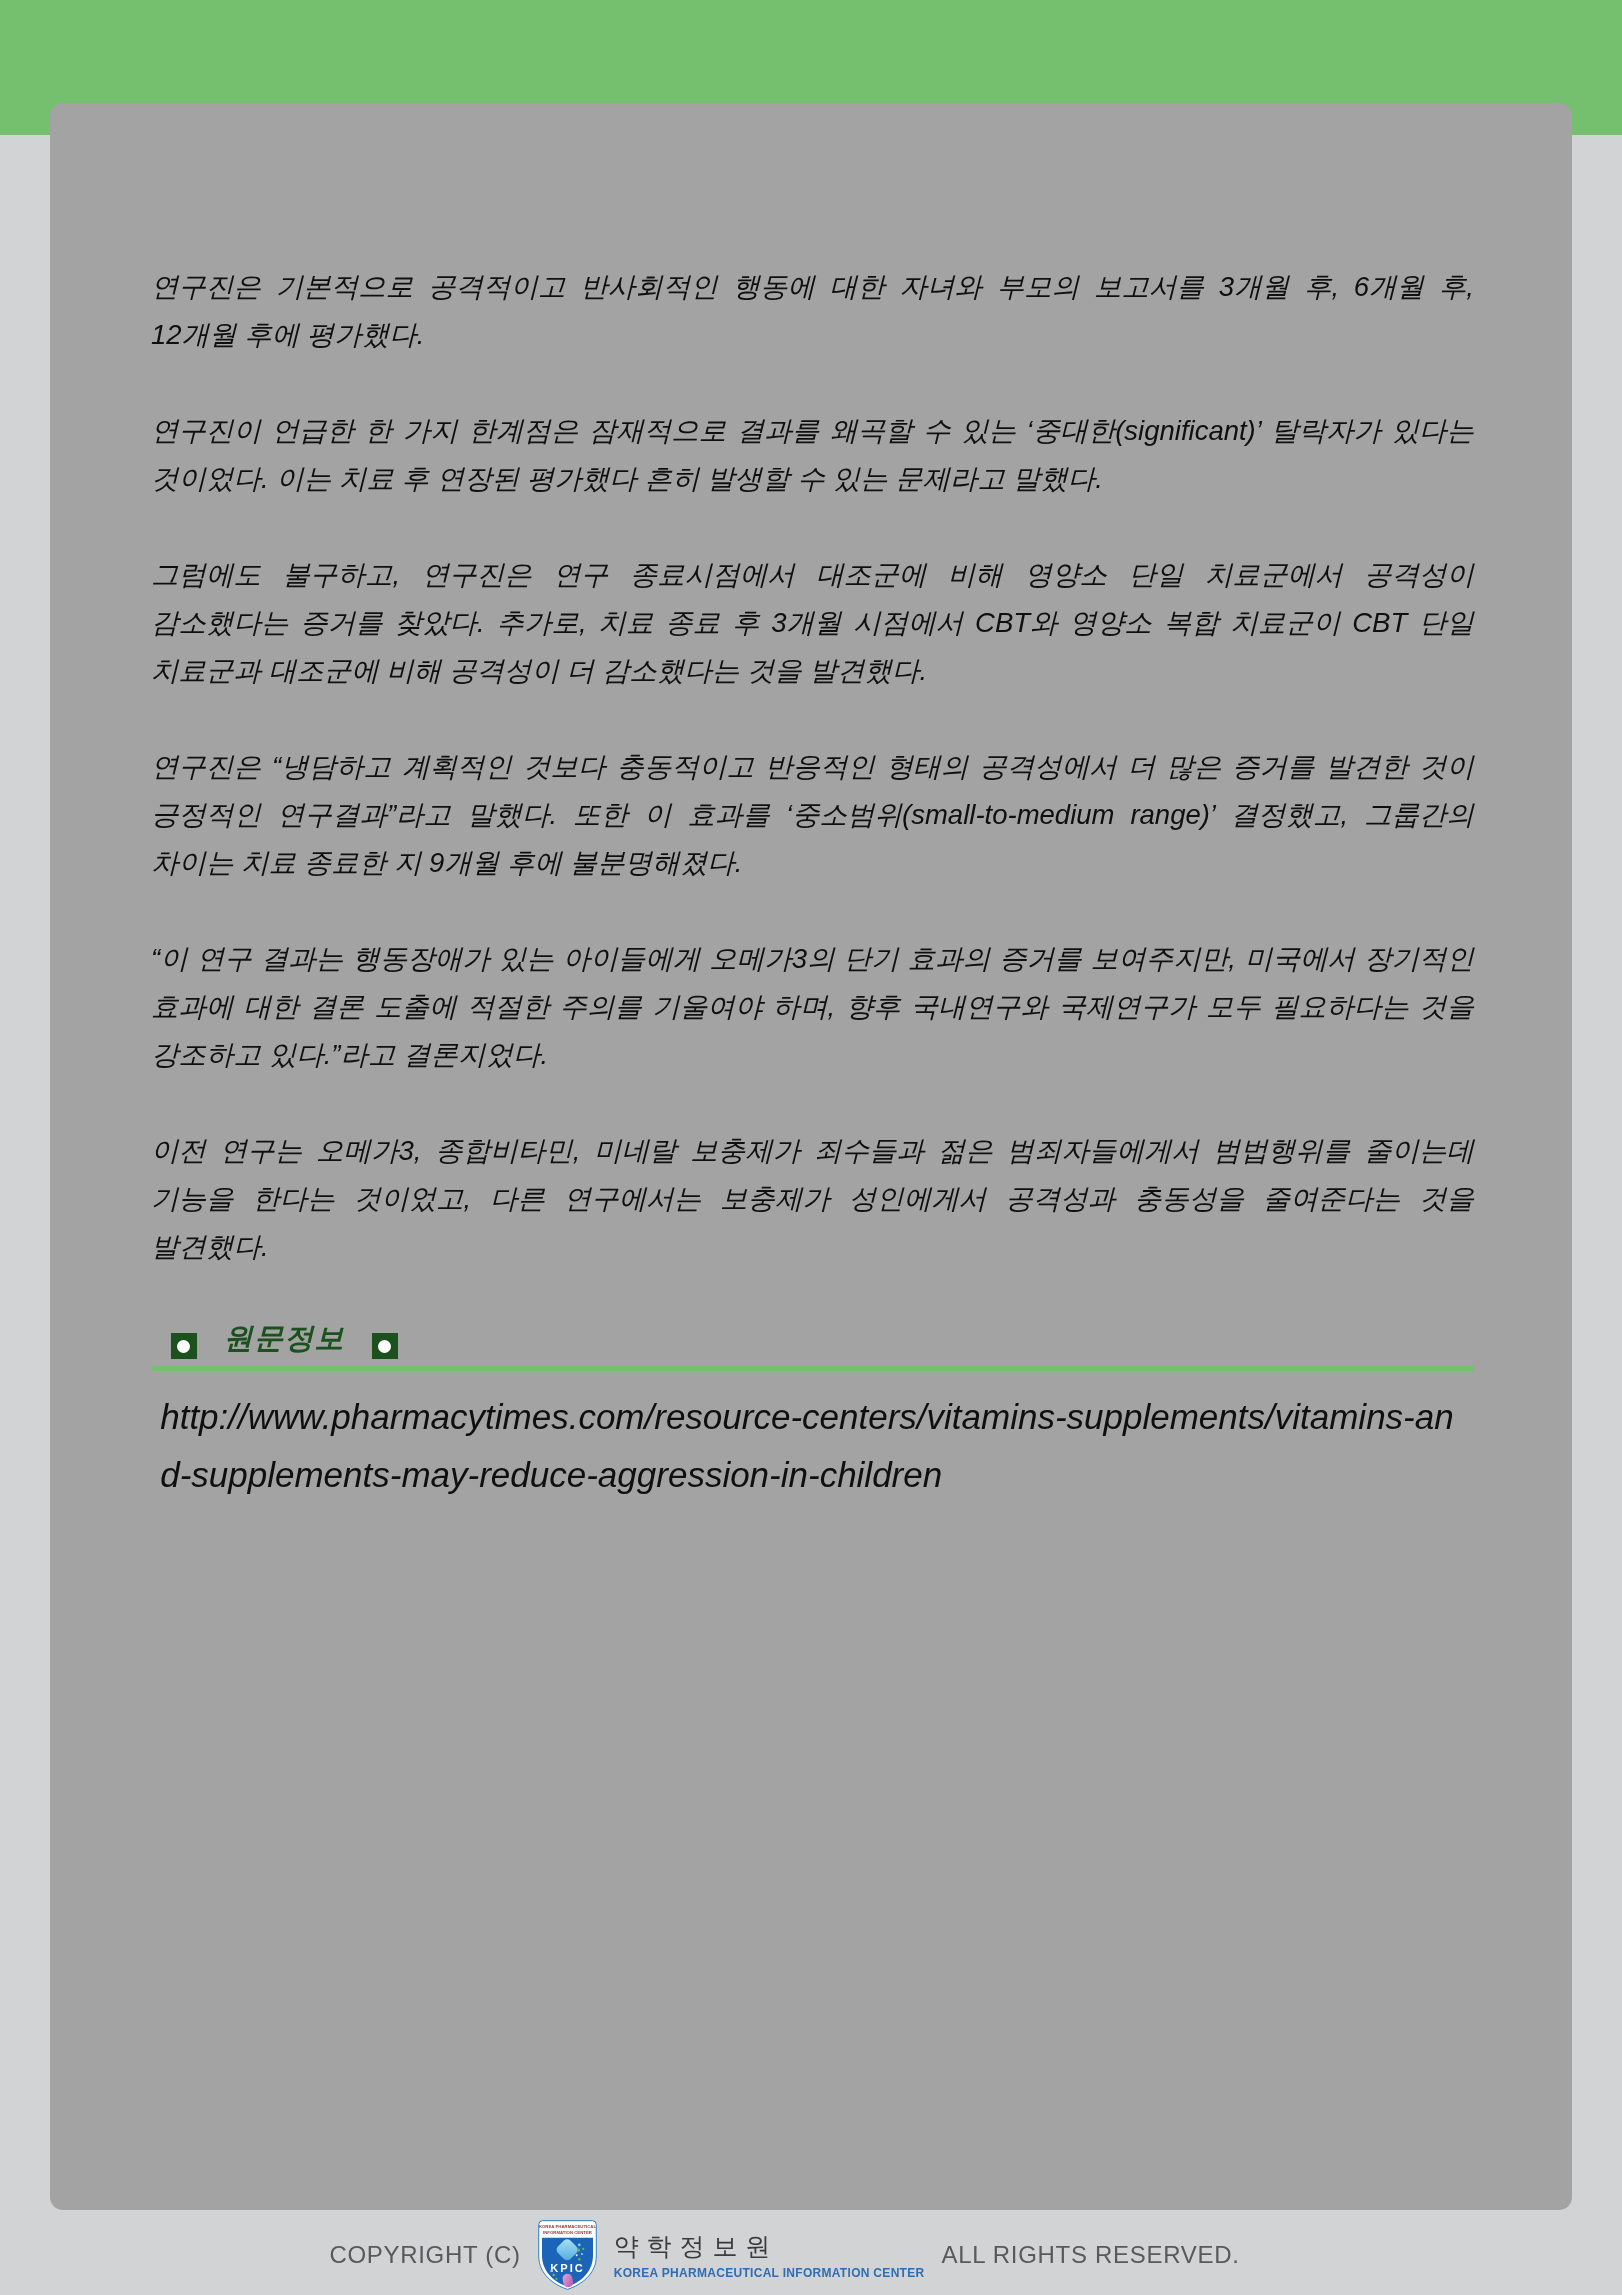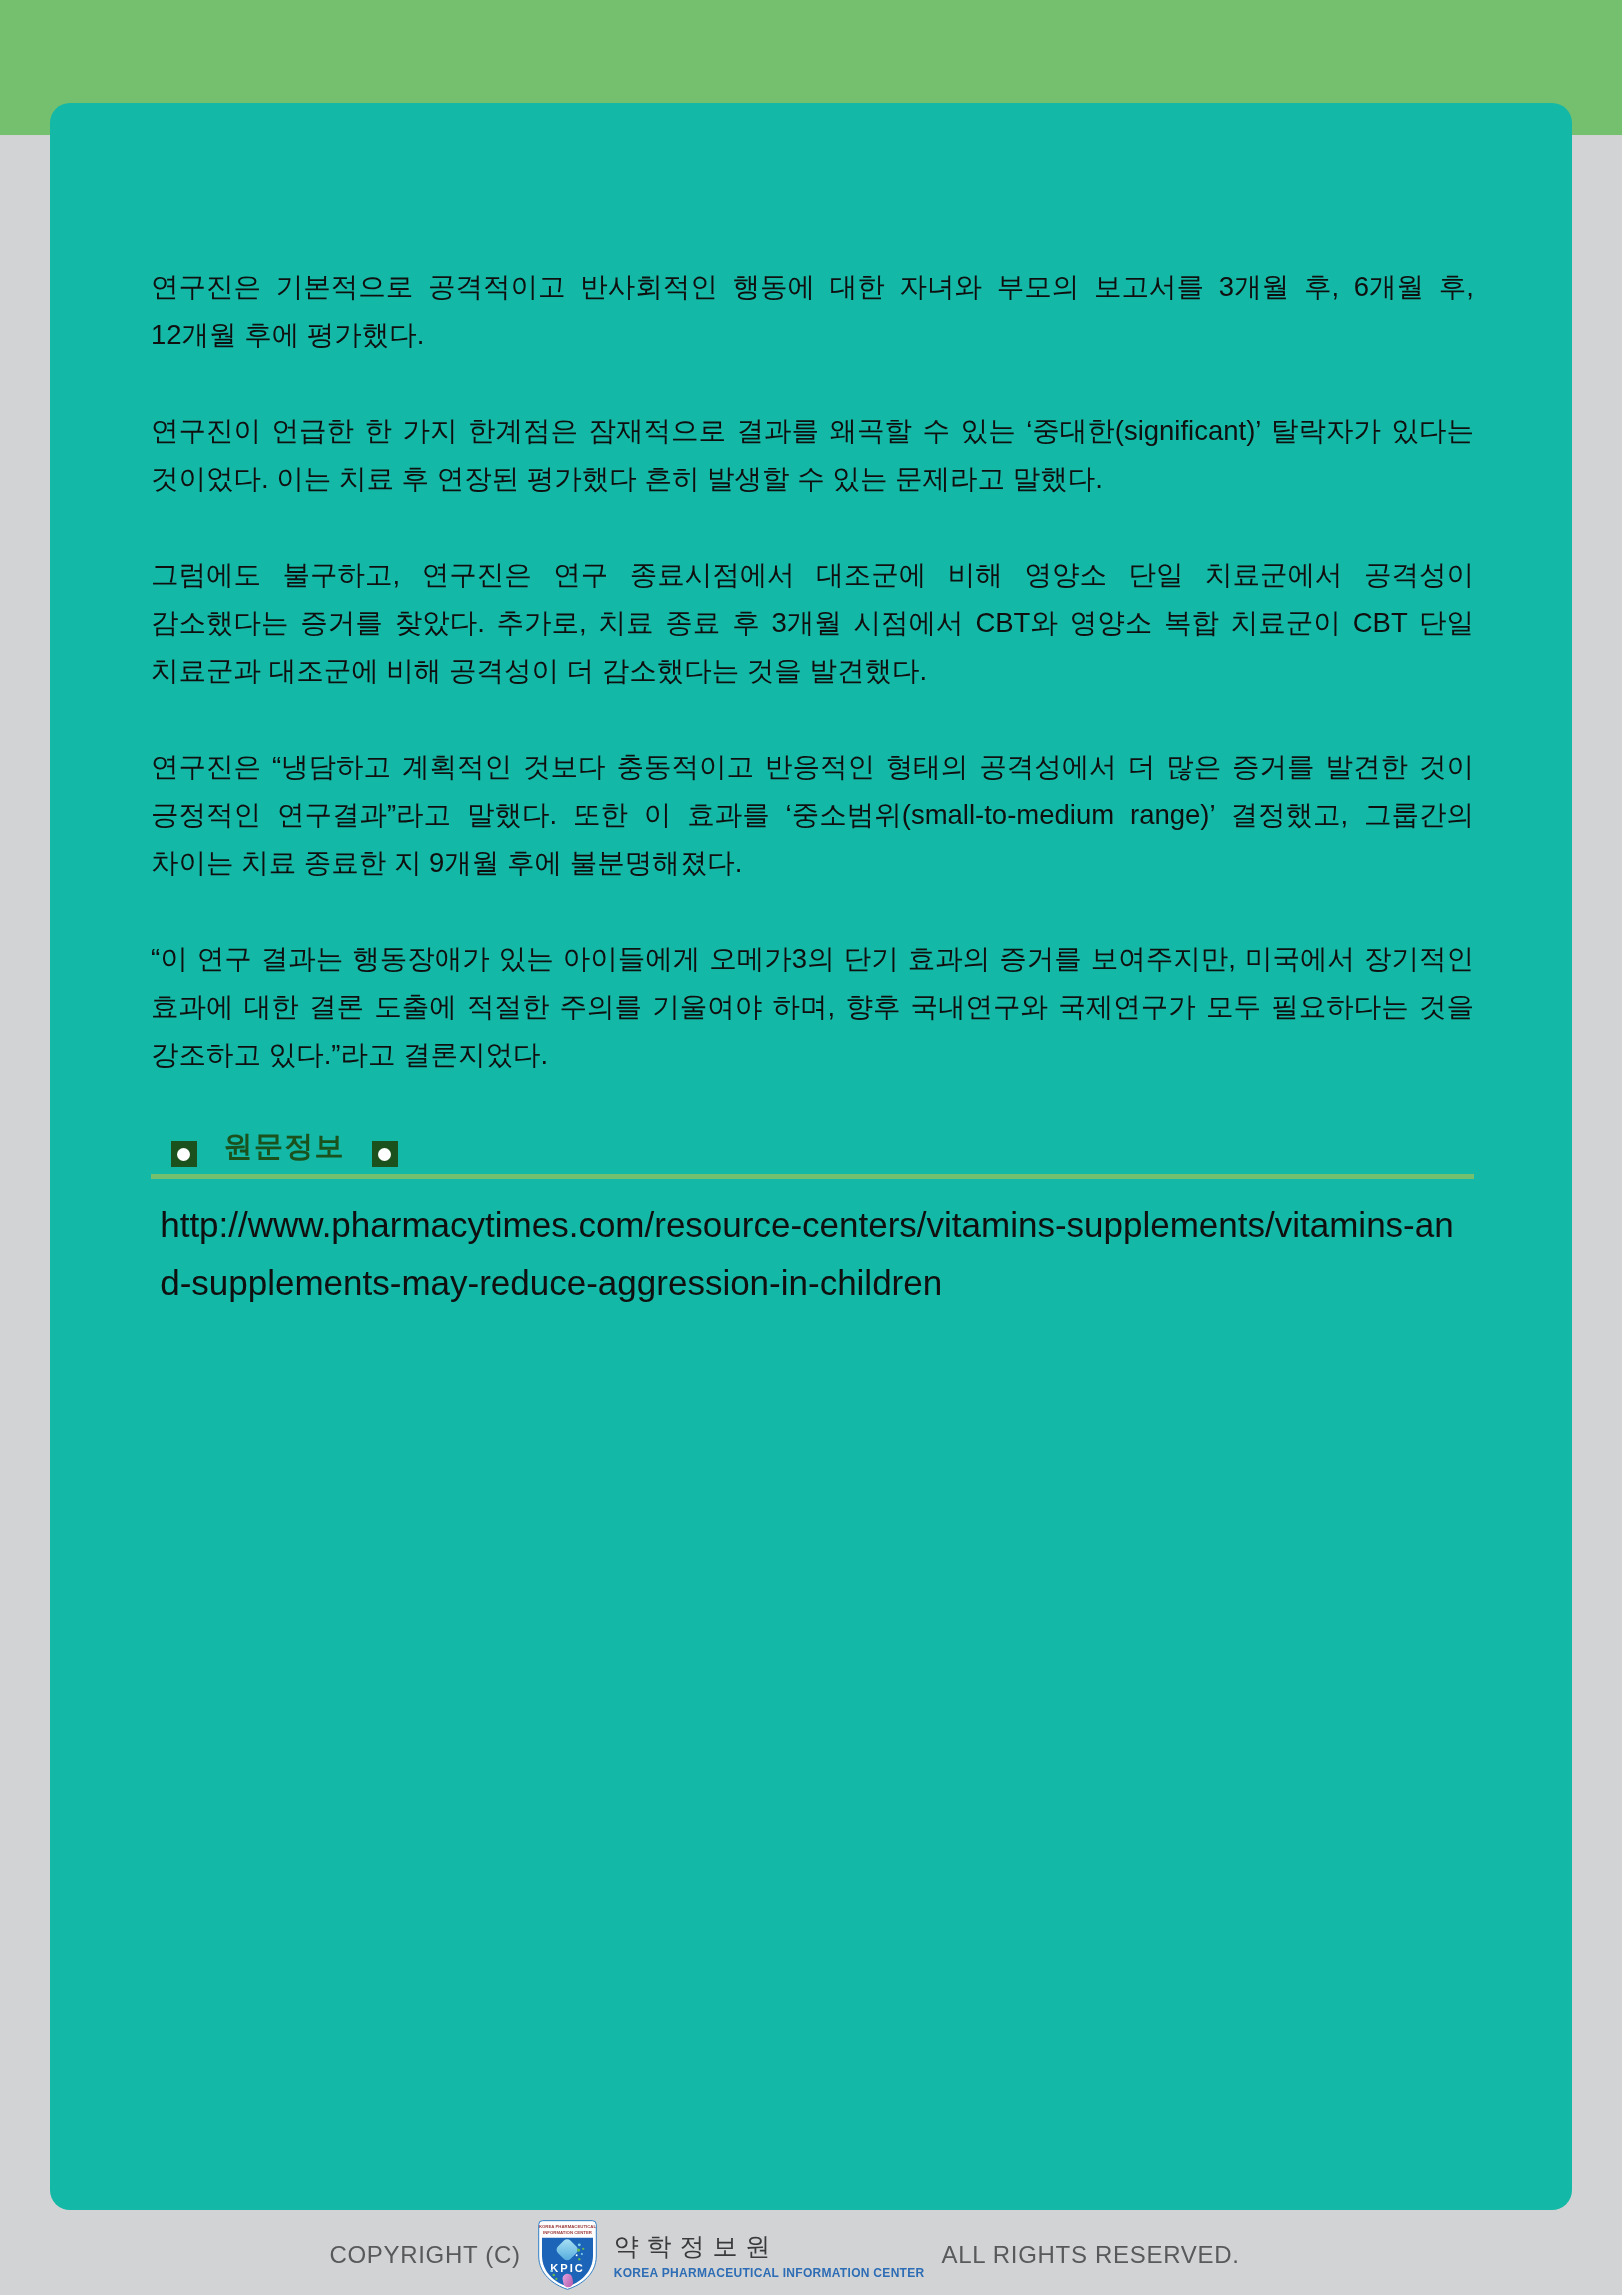--- a/index.html
+++ b/index.html
@@ -12,22 +12,23 @@
     overflow: hidden;
   }
   .band {
     position: absolute; top: 0; left: 0;
     width: 1623px; height: 135px;
     background: #75c06f;
   }
   .card {
     position: absolute; left: 50px; top: 103px;
     width: 1522px; height: 2107px;
-    background: #14b8a6;
-    border-radius: 20px;
+    background: #a3a3a3;
+    border-radius: 13px;
+    font-style: italic;
   }
   .content { padding: 160px 98px 0 101px; }
   p.body {
     font-size: 27.5px; line-height: 48px;
     margin: 0 0 48px 0;
     color: #0f0f0f;
     text-align: justify;
     word-break: keep-all;
   }
   .source { margin-top: 41px; }
@@ -68,20 +69,21 @@
 
 <div class="band"></div>
 
 <div class="card">
   <div class="content">
     <p class="body">연구진은 기본적으로 공격적이고 반사회적인 행동에 대한 자녀와 부모의 보고서를 3개월 후, 6개월 후, 12개월 후에 평가했다.</p>
     <p class="body">연구진이 언급한 한 가지 한계점은 잠재적으로 결과를 왜곡할 수 있는 ‘중대한(significant)’ 탈락자가 있다는 것이었다. 이는 치료 후 연장된 평가했다 흔히 발생할 수 있는 문제라고 말했다.</p>
     <p class="body">그럼에도 불구하고, 연구진은 연구 종료시점에서 대조군에 비해 영양소 단일 치료군에서 공격성이 감소했다는 증거를 찾았다. 추가로, 치료 종료 후 3개월 시점에서 CBT와 영양소 복합 치료군이 CBT 단일 치료군과 대조군에 비해 공격성이 더 감소했다는 것을 발견했다.</p>
     <p class="body">연구진은 “냉담하고 계획적인 것보다 충동적이고 반응적인 형태의 공격성에서 더 많은 증거를 발견한 것이 긍정적인 연구결과”라고 말했다. 또한 이 효과를 ‘중소범위(small-to-medium range)’ 결정했고, 그룹간의 차이는 치료 종료한 지 9개월 후에 불분명해졌다.</p>
     <p class="body">“이 연구 결과는 행동장애가 있는 아이들에게 오메가3의 단기 효과의 증거를 보여주지만, 미국에서 장기적인 효과에 대한 결론 도출에 적절한 주의를 기울여야 하며, 향후 국내연구와 국제연구가 모두 필요하다는 것을 강조하고 있다.”라고 결론지었다.</p>
+    <p class="body">이전 연구는 오메가3, 종합비타민, 미네랄 보충제가 죄수들과 젊은 범죄자들에게서 범법행위를 줄이는데 기능을 한다는 것이었고, 다른 연구에서는 보충제가 성인에게서 공격성과 충동성을 줄여준다는 것을 발견했다.</p>
 
     <div class="source">
       <div class="src-head">
         <span class="sq">
             <span class="sq-dot"></span>
           </span>
         <span class="src-label">원문정보</span>
         <span class="sq">
             <span class="sq-dot"></span>
           </span>

